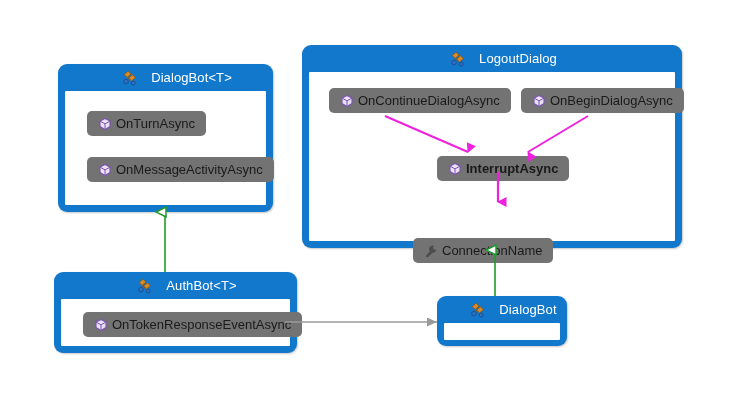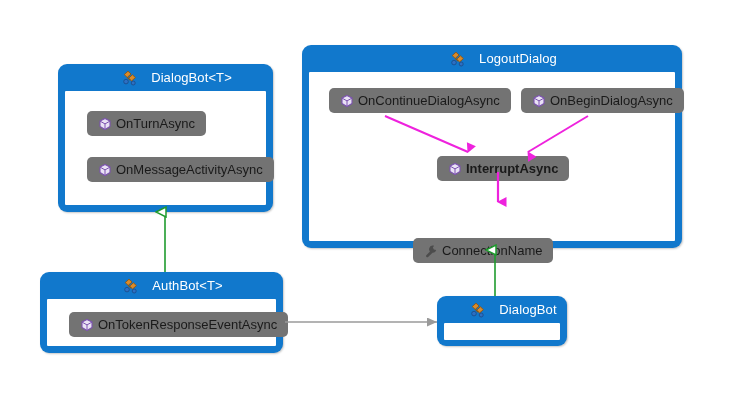--- a/index.html
+++ b/index.html
@@ -204,21 +204,21 @@
             <path d="M9.6 1.6 a3.6 3.6 0 1 0 2.6 4.4 l-2.3 -0.6 -1.1 -1.9 1.2 -1.5 z
                      M7.0 6.6 L2.3 11.3 a1.3 1.3 0 0 0 1.8 1.8 L8.8 8.4 z" fill="#4C4C4C"></path>
           </svg>
         </span>
         <span>ConnectionName</span>
       </div>
 
     </div>
   </div>
 
-  <div class="class-box" style="left:40px; top:272px; width:243px; height:81px;">
+  <div class="class-box" style="left:54px; top:272px; width:243px; height:81px;">
     <div class="class-title">
       <span class="icon icon-class">
         <svg viewBox="0 0 17 16" width="17" height="16">
           <path d="M2.2 4.6 L6.0 1.2 L9.0 4.0 L5.2 7.4 Z" fill="#D98B2B" stroke="#8C5612" stroke-width="0.9"></path>
           <path d="M6.6 8.2 L10.4 4.8 L13.4 7.6 L9.6 11.0 Z" fill="#D98B2B" stroke="#8C5612" stroke-width="0.9"></path>
           <path d="M5.2 7.4 L8.2 10.2" stroke="#8C5612" stroke-width="1.1" fill="none"></path>
           <circle cx="4.0" cy="11.6" r="2.3" fill="#2C6FC4" stroke="#1B4A87" stroke-width="0.8"></circle>
           <circle cx="11.2" cy="13.0" r="2.0" fill="#2C6FC4" stroke="#1B4A87" stroke-width="0.8"></circle>
         </svg>
       </span>

